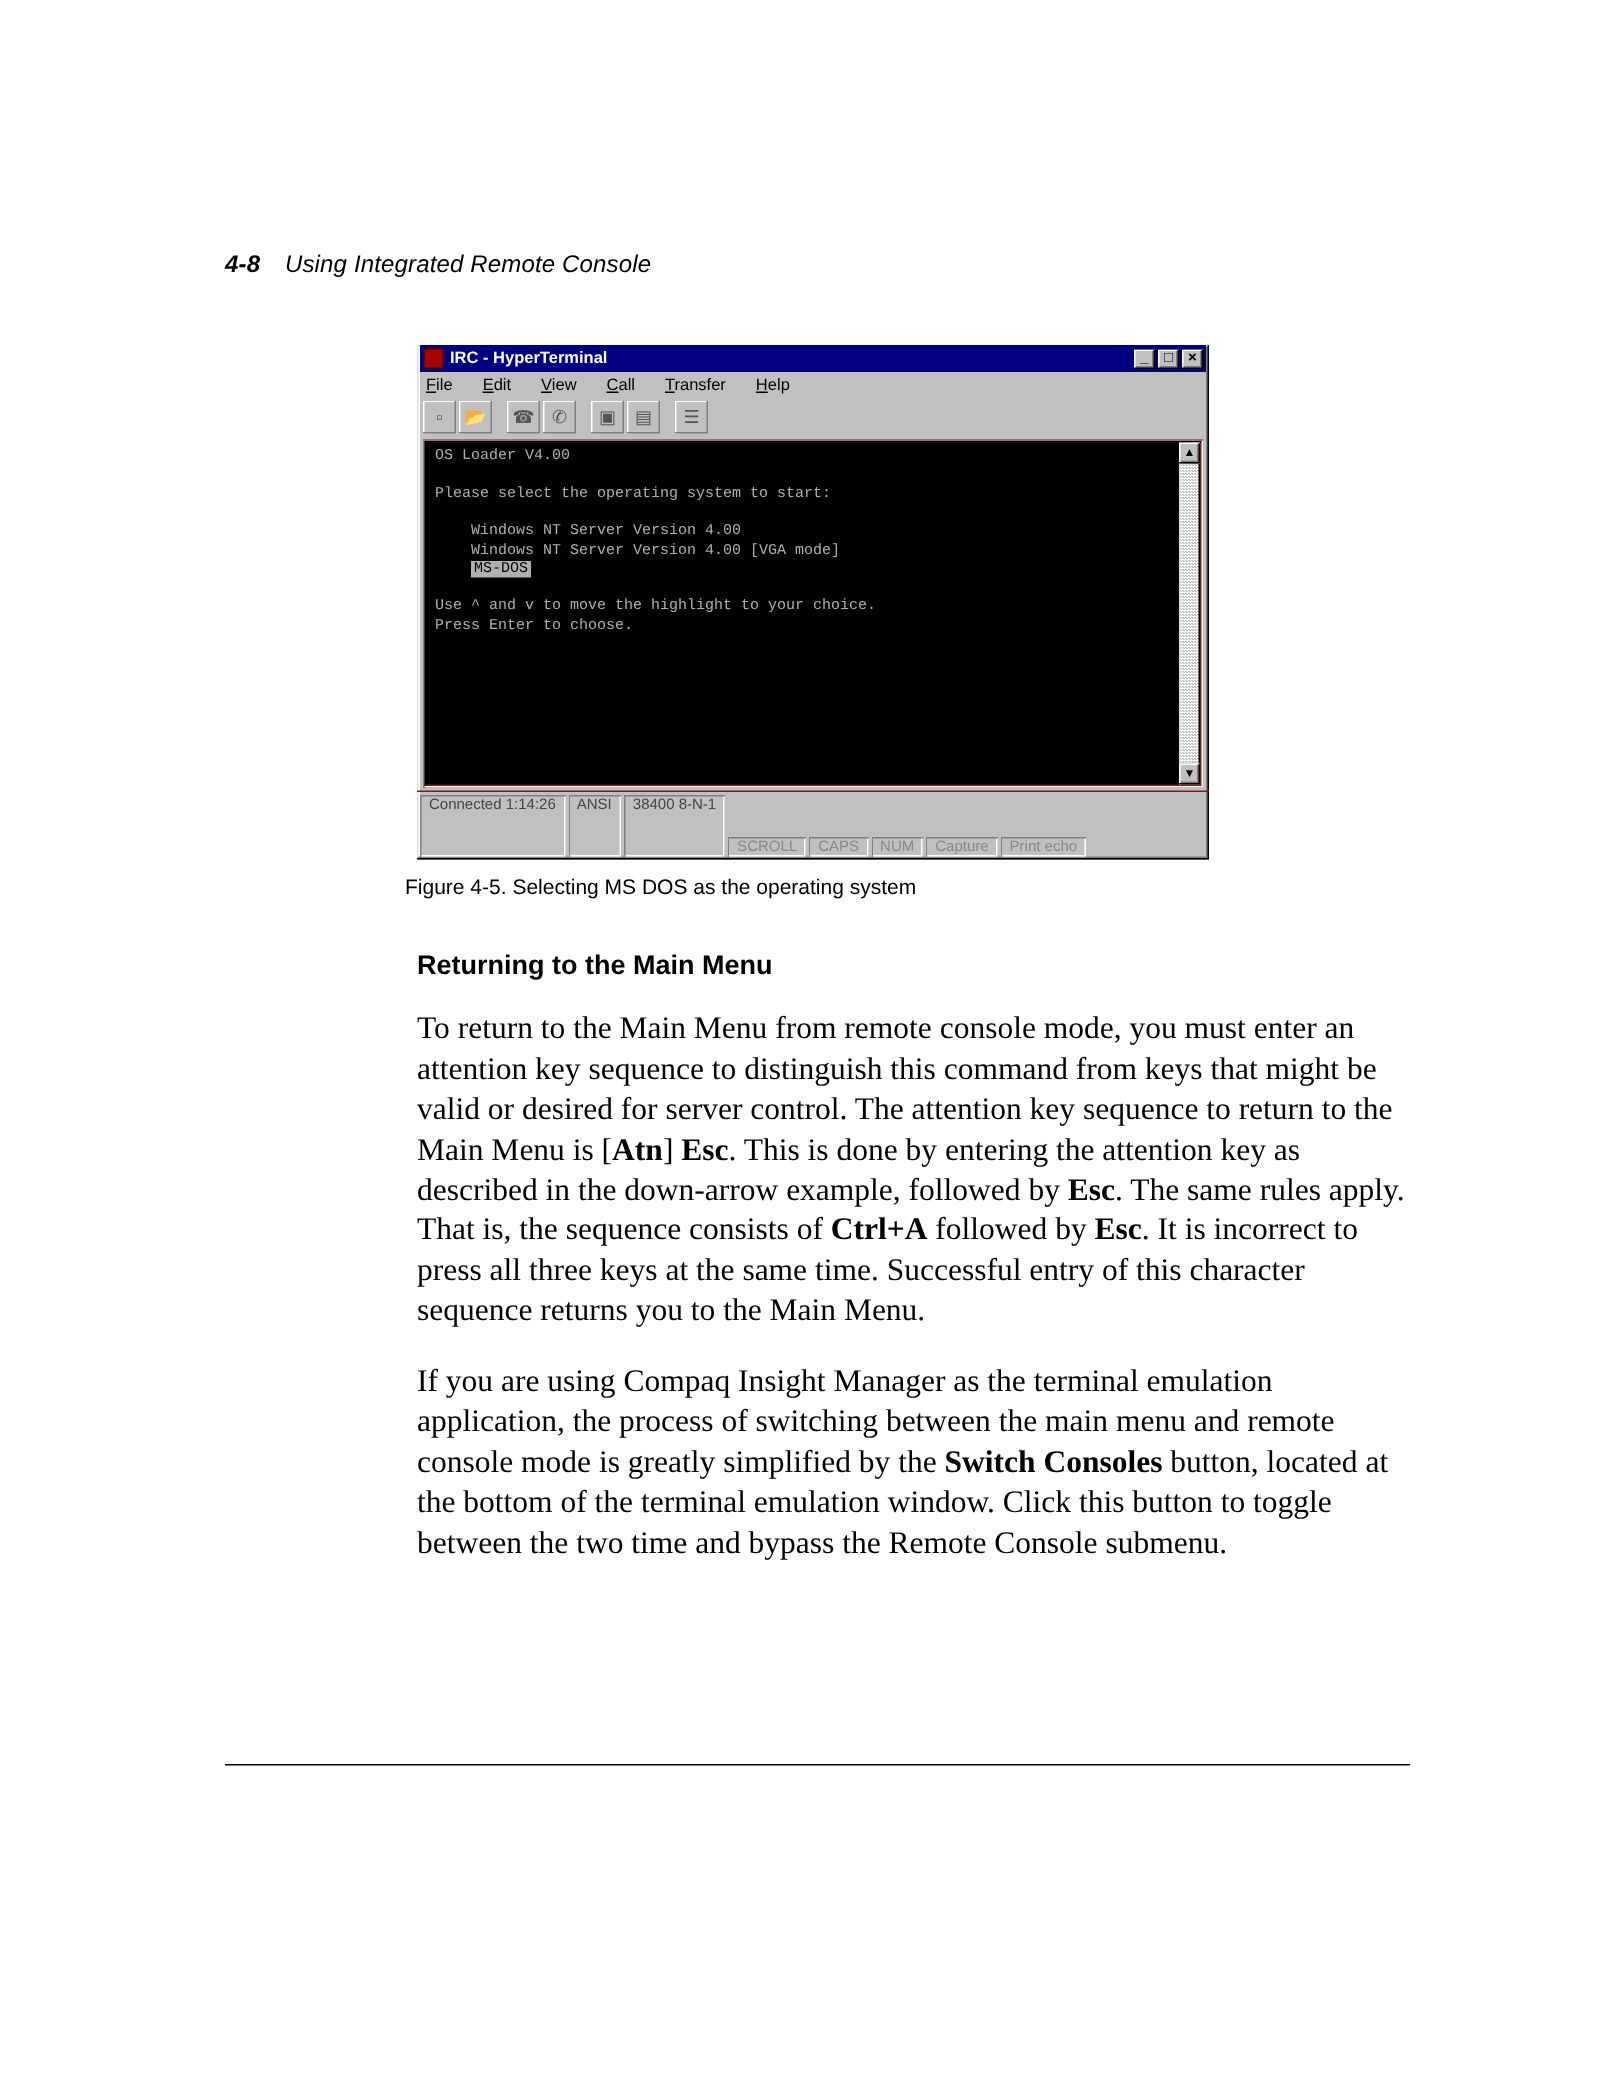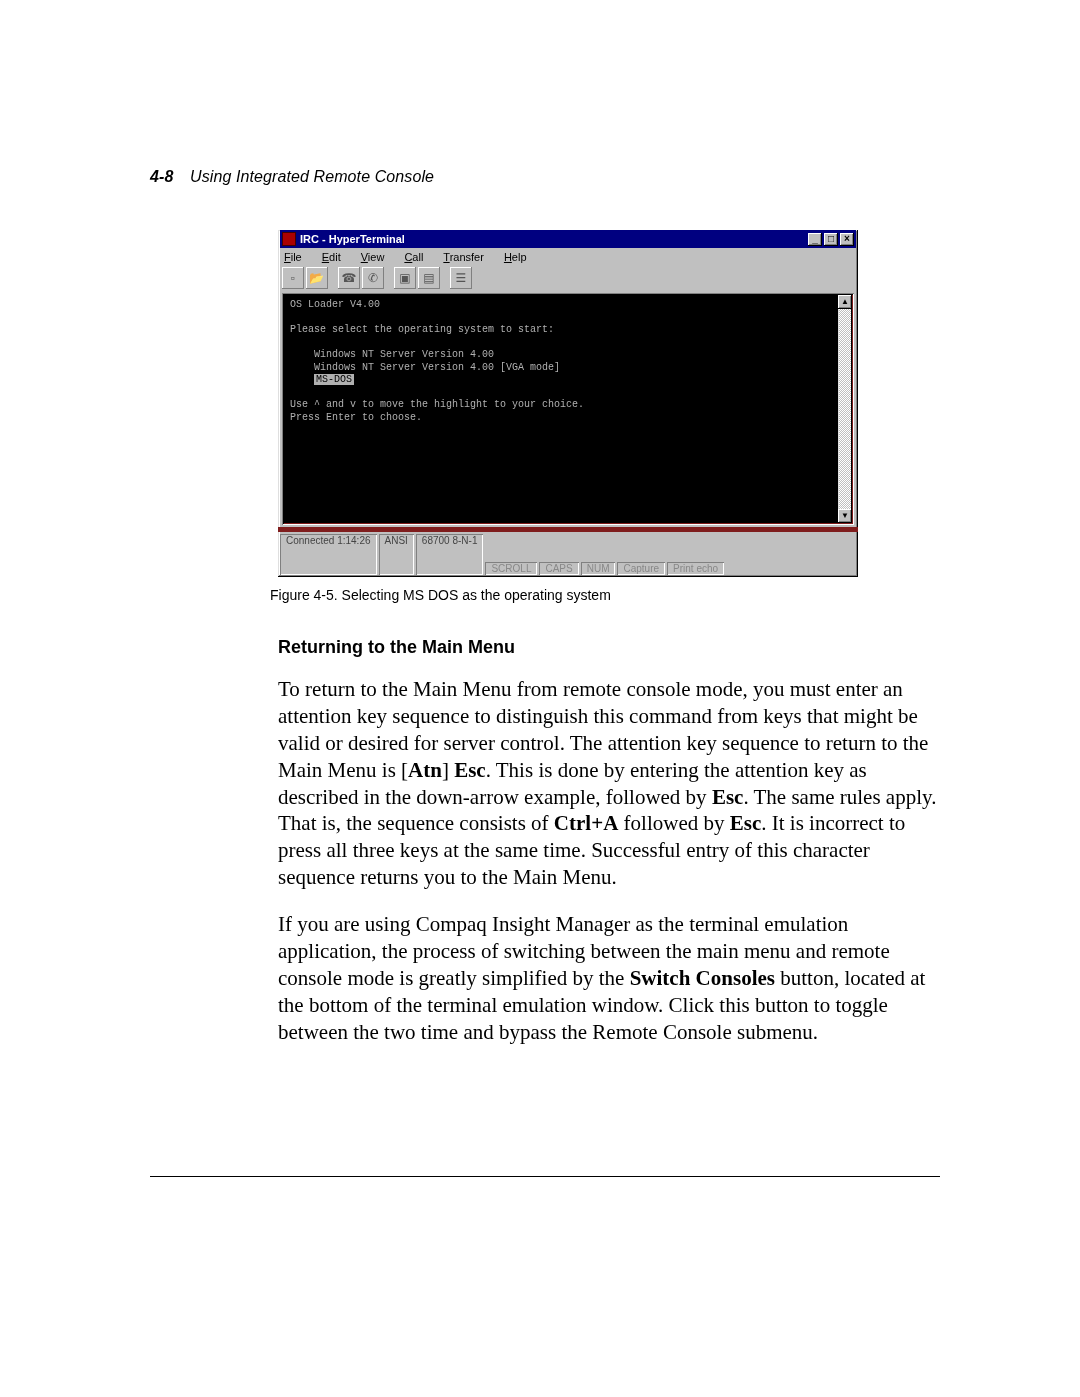--- a/index.html
+++ b/index.html
@@ -54,21 +54,21 @@
   .caption {
     margin-left: 120px;
     font-family: Arial, Helvetica, sans-serif;
     font-size: 14px;
     margin-top: 10px;
     margin-bottom: 18px;
   }
 
   
   .ht-window {
-    width: 580px;
+    width: 528px;
     background: #c0c0c0;
     box-shadow: inset -1px -1px #000, inset 1px 1px #dfdfdf, inset -2px -2px #808080, inset 2px 2px #fff;
     font-family: "MS Sans Serif", Tahoma, Arial, sans-serif;
     font-size: 11px;
   }
   .titlebar {
     height: 18px;
     background: linear-gradient(#000080, #000080);
     color: #fff;
     display: flex;
@@ -167,21 +167,21 @@
     height: 14px;
     background: #c0c0c0;
     box-shadow: inset -1px -1px #000, inset 1px 1px #fff, inset -2px -2px #808080;
     text-align: center;
     font-size: 8px;
     line-height: 14px;
     color: #000;
   }
   .statusbar {
     display: flex;
-    border-top: 5px solid #7f1d1d;
+    border-top: 1px solid #7f1d1d;
     padding: 2px 2px 2px 2px;
     gap: 2px;
     font-size: 10px;
   }
   .stat {
     background: #c0c0c0;
     box-shadow: inset 1px 1px #808080, inset -1px -1px #fff;
     padding: 1px 6px;
     color: #444;
     white-space: nowrap;
@@ -256,21 +256,21 @@
 </div>
         <div class="vscroll">
           <div class="sbtn">▲</div>
           <div class="sbtn">▼</div>
         </div>
       </div>
 
       <div class="statusbar">
         <span class="stat grow">Connected 1:14:26</span>
         <span class="stat">ANSI</span>
-        <span class="stat">68700 8-N-1</span>
+        <span class="stat">38400 8-N-1</span>
         <span class="stat dim">SCROLL</span>
         <span class="stat dim">CAPS</span>
         <span class="stat dim">NUM</span>
         <span class="stat dim">Capture</span>
         <span class="stat dim">Print echo</span>
       </div>
     </div>
   </div>
 
   <div class="caption">Figure 4-5.    Selecting MS DOS as the operating system</div>

